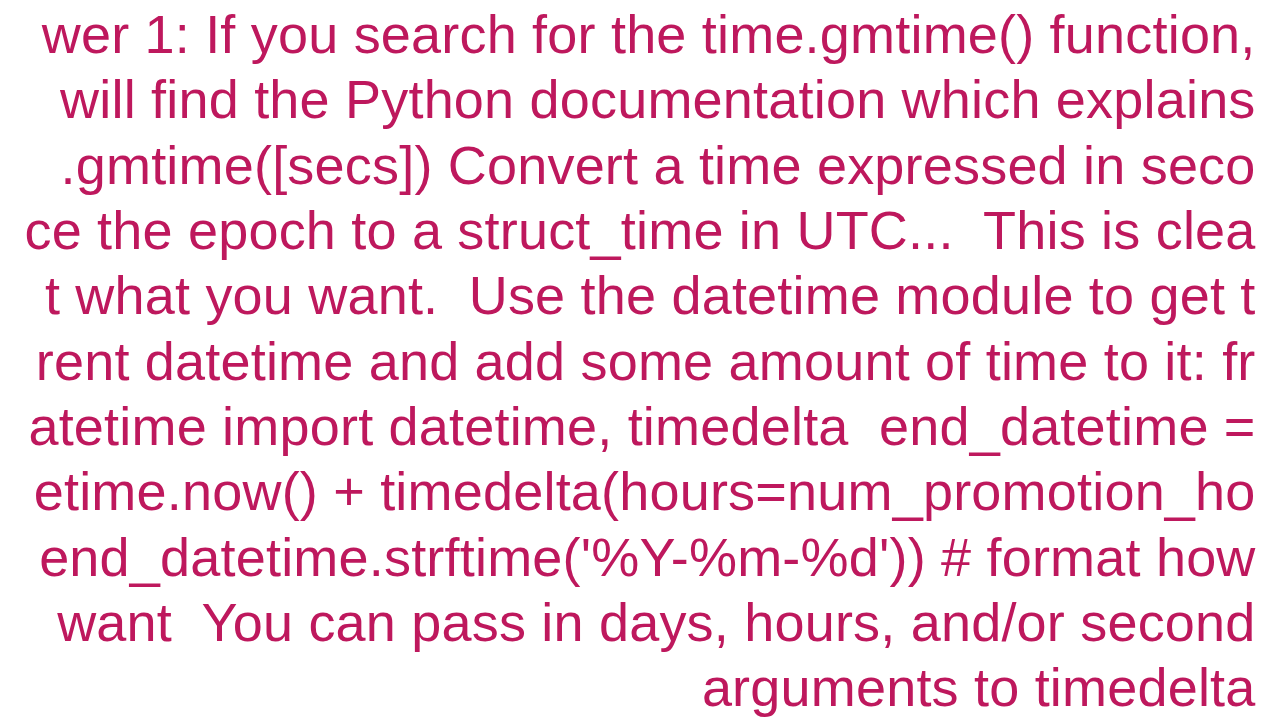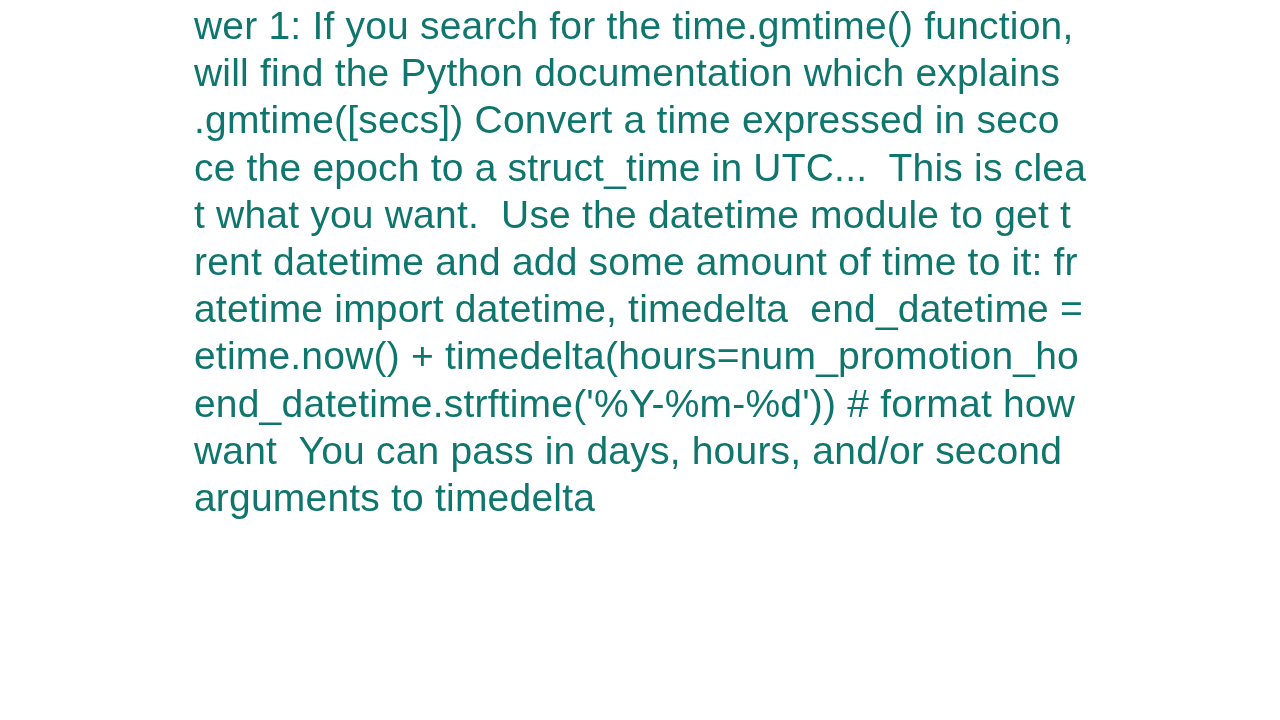--- a/index.html
+++ b/index.html
@@ -8,24 +8,24 @@
       box-sizing: border-box;
     }
     body {
       width: 1280px;
       height: 720px;
       background: #ffffff;
       font-family: Arial, Helvetica, sans-serif;
       overflow: hidden;
     }
     .text-block {
-      font-size: 39px;
+      font-size: 54px;
       line-height: 1.21;
-      color: #0f766e;
-      text-align: left;
+      color: #be185d;
+      text-align: right;
       white-space: pre-wrap;
       letter-spacing: 0.2px;
     }
     .container {
       width: 100%;
       height: 100%;
       display: flex;
       align-items: flex-start;
       justify-content: center;
       padding-top: 2px;

